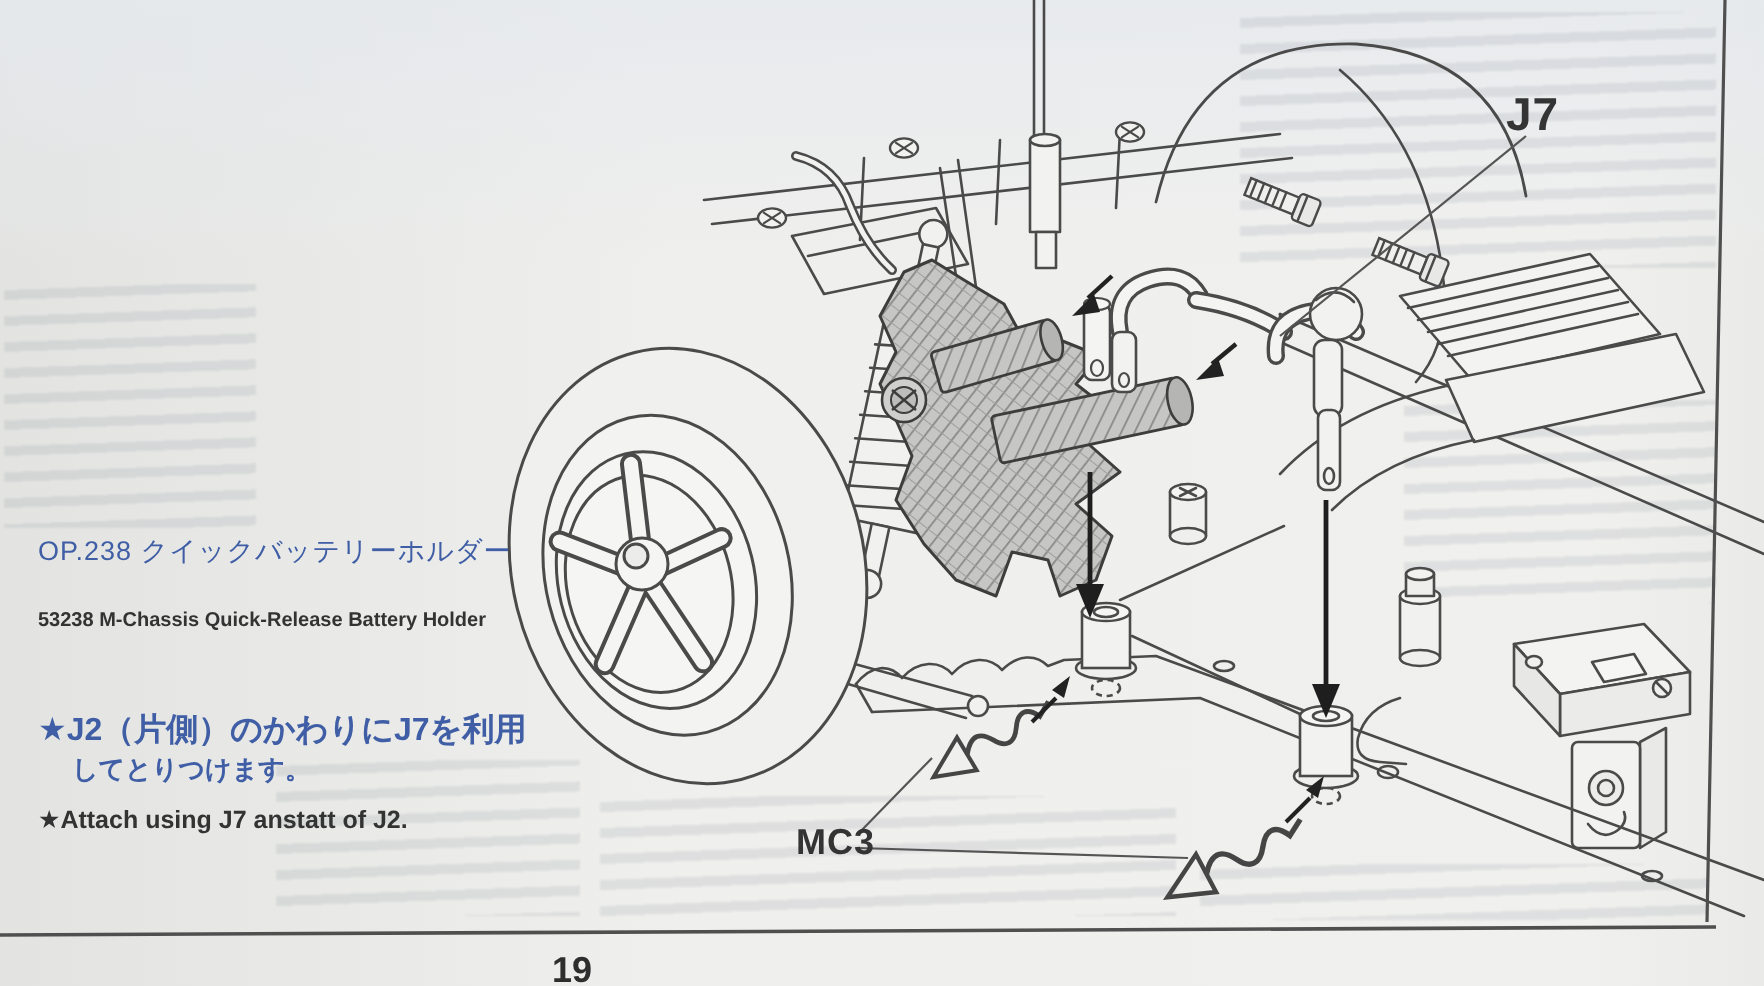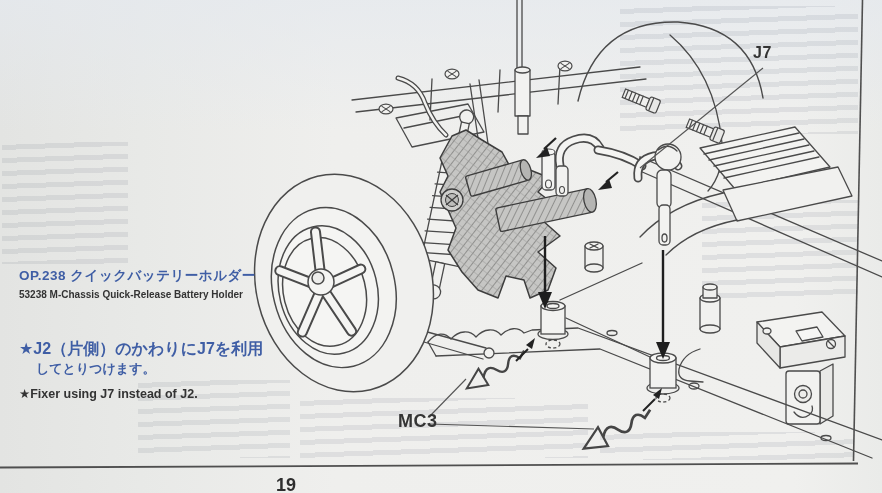--- a/index.html
+++ b/index.html
@@ -13,27 +13,27 @@
   .bleed{position:absolute;opacity:.13;filter:blur(.6px);
         background:repeating-linear-gradient(178deg,transparent 0 3px,#6f7685 3px 8px,transparent 8px 13px);}
   .b1{left:2px;top:142px;width:126px;height:122px;}
   .b2{left:620px;top:6px;width:238px;height:128px;}
   .b3{left:702px;top:200px;width:156px;height:102px;}
   .b4{left:300px;top:398px;width:288px;height:60px;}
   .b5{left:138px;top:380px;width:152px;height:78px;}
   .b6{left:600px;top:432px;width:254px;height:28px;}
   svg.diagram{position:absolute;left:0;top:0;}
   .lbl{position:absolute;color:#343434;font-weight:600;letter-spacing:.5px;}
-  .label-j7{left:753px;top:44px;font-size:16px;}
+  .label-j7{left:753px;top:44px;font-size:23px;}
   .label-mc3{left:398px;top:411px;font-size:18px;}
   .footer-code{position:absolute;left:660px;top:469px;width:198px;text-align:right;
         font-size:13px;color:#3a3a3a;font-weight:600;letter-spacing:.4px;}
   .page-number{position:absolute;left:276px;top:475px;font-size:18px;font-weight:bold;color:#2e2e2e;}
   .infobox{position:absolute;left:19px;top:267px;width:310px;}
-  .ib-title{color:#3f5ea5;font-size:13.5px;font-weight:bold;letter-spacing:.5px;margin-bottom:4px;}
+  .ib-title{color:#3f5ea5;font-size:13.5px;font-weight:normal;letter-spacing:.5px;margin-bottom:20px;}
   .ib-sub{color:#333;font-size:10px;font-weight:600;margin-bottom:7px;}
   .ib-jp1{color:#3f5ea5;font-size:16px;font-weight:bold;margin-top:39px;}
   .ib-jp2{color:#3f5ea5;font-size:13px;font-weight:bold;margin-left:17px;margin-bottom:8px;}
   .ib-note{color:#333;font-size:12.5px;font-weight:600;margin-top:2px;}
 </style>
 </head>
 <body>
 
 <div class="page">
   <div class="topwash"></div>
@@ -302,19 +302,19 @@
     </g>
     <line x1="0" y1="467.5" x2="858" y2="463.5" stroke="#4f4f4f" stroke-width="1.8"></line>
     <line x1="862.5" y1="0" x2="853.5" y2="461" stroke="#4f4f4f" stroke-width="1.6"></line>
   </svg>
 
   <div class="infobox">
     <div class="ib-title">OP.238 クイックバッテリーホルダー</div>
     <div class="ib-sub">53238 M-Chassis Quick-Release Battery Holder</div>
     <div class="ib-jp1">★J2（片側）のかわりにJ7を利用</div>
     <div class="ib-jp2">してとりつけます。</div>
-    <div class="ib-note">★Fixer using J7 instead of J2.</div>
+    <div class="ib-note">★Attach using J7 anstatt of J2.</div>
   </div>
 
   <div class="lbl label-j7">J7</div>
   <div class="lbl label-mc3">MC3</div>
   <div class="page-number">19</div>
 </div>
 
 </body></html>

